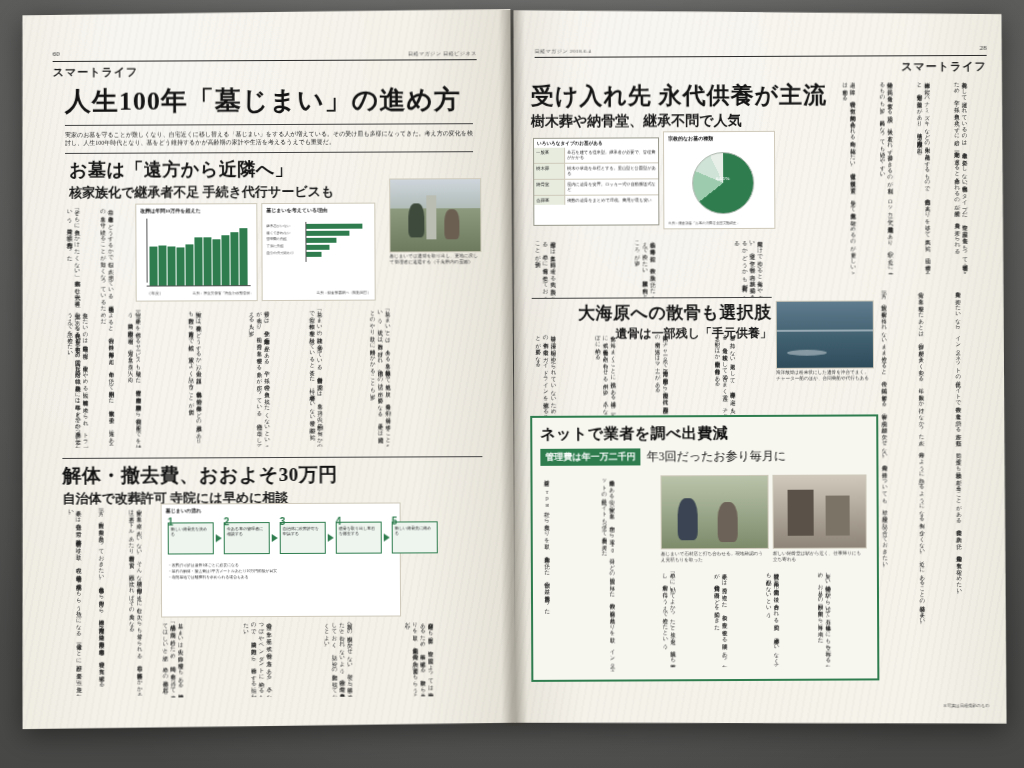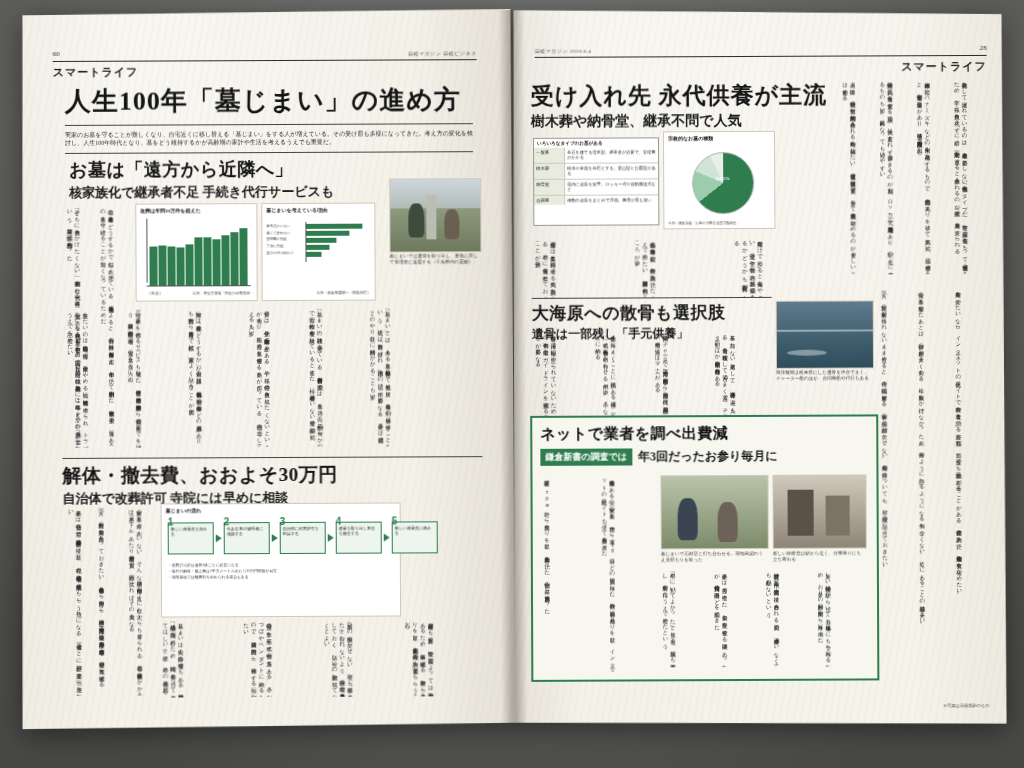--- a/index.html
+++ b/index.html
@@ -356,21 +356,21 @@
             <div class="vtext">費用だけで決めると後悔しやすい。交通の便や供養の内容、親族が納得できるかどうかも判断材料になる。</div>
           </div>
         <div class="col">
             <div class="vtext">代表的な価格帯を把握し、複数の施設を比べたうえで決めたい。資料請求は無料のところが多い。</div>
           </div>
         <div class="col">
             <div class="vtext">都市部では募集と同時に埋まる人気の施設もある。早めに情報を集めておくことが大切だ。</div>
           </div>
       </div>
 
-      <div style="position:absolute;left:20px;top:292px;width:240px;">
+      <div style="position:absolute;left:20px;top:292px;width:240px;text-align:right;">
         <div class="rule" style="background:#444;"></div>
         <h2 class="sub" style="margin-top:5px;font-size:17px;">大海原への散骨も選択肢</h2>
         <h3 class="sub2" style="margin-top:3px;font-size:12px;">遺骨は一部残し「手元供養」</h3>
       </div>
 
       <div class="photo frame" style="position:absolute;left:264px;top:296px;width:96px;height:66px;">
         <div style="position:absolute;inset:0;background:linear-gradient(180deg,#5f7b8e,#41606f 55%,#2f4c5b);"></div>
         <div style="position:absolute;left:0;right:0;top:42%;height:2px;background:#cfd9dd;opacity:.6;"></div>
         <div style="position:absolute;left:10px;bottom:12px;width:40px;height:6px;background:#d6dee1;opacity:.5;border-radius:50%;"></div>
       </div>
@@ -400,22 +400,22 @@
           </div>
         <div class="col">
             <div class="vtext">一方で、親族の理解を得られないまま進めると、後々の関係に影響する。事前の説明と記録が欠かせない。費用の分担についても、早い段階で話し合っておきたい。</div>
           </div>
       </div>
 
       <div class="feature" style="position:absolute;left:18px;top:410px;width:344px;height:262px;">
         <div style="padding:7px 8px 0 8px;">
           <div class="feature-hd">ネットで業者を調べ出費減</div>
           <div style="display:flex;align-items:center;gap:6px;margin-top:5px;">
-            <span class="greenchip">鎌倉新書の調査では</span>
-            <span style="font-size:12px;font-weight:bold;color:#141414;">年3回だったお参り毎月に</span>
+            <span class="greenchip">管理費は年一万二千円</span>
+            <span style="font-size:12px;font-weight:normal;color:#141414;">年3回だったお参り毎月に</span>
           </div>
         </div>
 
         <div class="photo frame" style="position:absolute;left:128px;top:58px;width:106px;height:72px;">
           <div style="position:absolute;inset:0;background:linear-gradient(180deg,#b9c3a9,#7d8b6b);"></div>
           <div class="fig" style="left:16px;top:22px;width:20px;height:42px;background:#3a4452;"></div>
           <div class="fig" style="left:56px;top:26px;width:20px;height:40px;background:#6d6257;"></div>
         </div>
         <div class="photo frame" style="position:absolute;left:240px;top:58px;width:92px;height:72px;">
           <div style="position:absolute;inset:0;background:linear-gradient(180deg,#cfc8bb,#8e8578);"></div>

